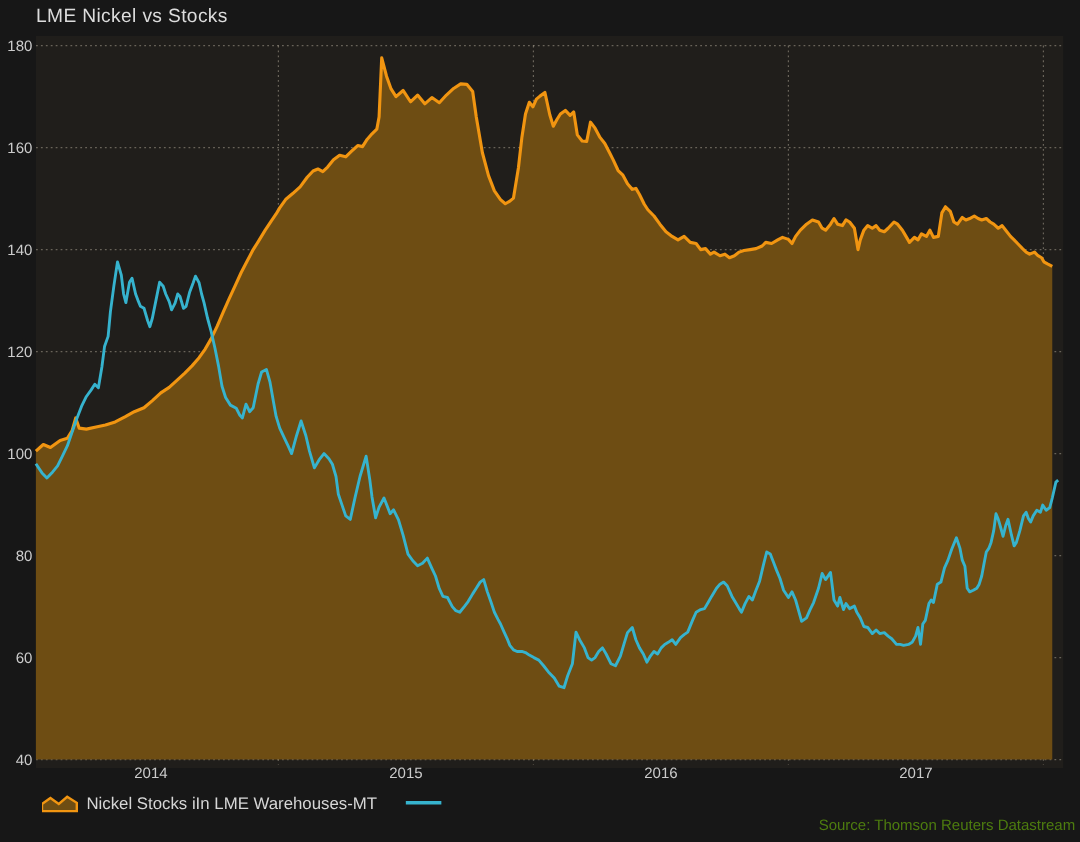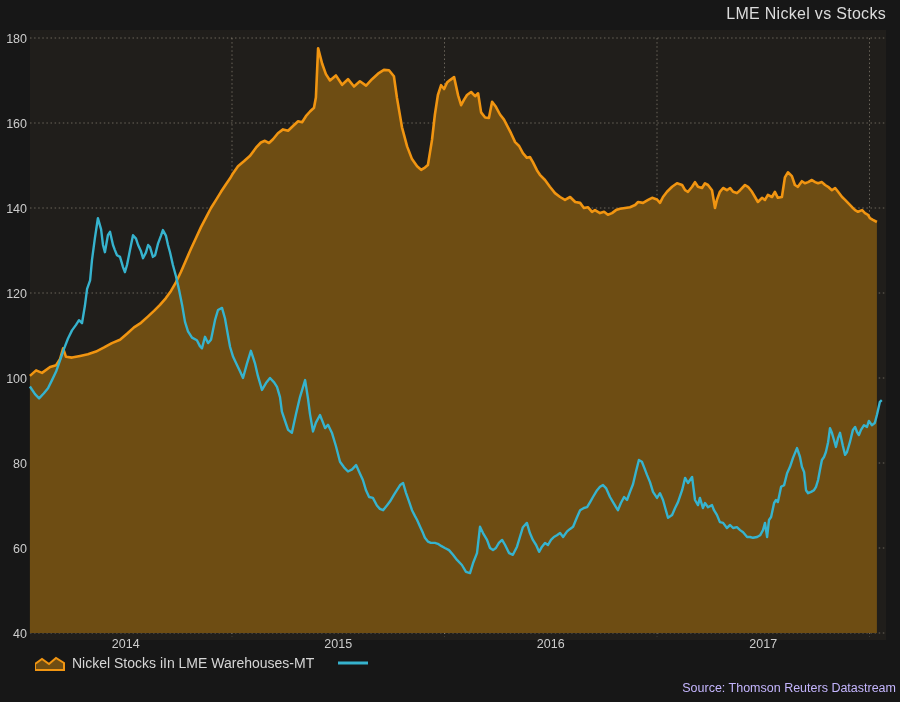--- a/index.html
+++ b/index.html
@@ -4,32 +4,32 @@
 <style>
   html,body{margin:0;padding:0;}
   body{
     width:900px;height:702px;position:relative;overflow:hidden;
     background:#171717;
     font-family:"Liberation Sans", sans-serif;
   }
   #plot-bg{position:absolute;left:30px;top:30px;width:856px;height:610px;background:#201e1b;}
   #chart-svg{position:absolute;left:0;top:0;}
   .chart-title{
-    position:absolute;left:30px;top:5px;width:856px;text-align:right;
+    position:absolute;left:30px;top:5px;width:856px;text-align:left;
     color:#dcdcdc;font-size:16px;letter-spacing:0.3px;
   }
   .legend{
     position:absolute;left:35px;top:655px;height:22px;
-    display:flex;align-items:flex-start;gap:24px;
+    display:flex;align-items:flex-end;gap:24px;
   }
   .legend-item{display:flex;align-items:center;gap:7px;}
   .legend-item span{color:#d6d6d6;font-size:14px;white-space:nowrap;}
   .source{
     position:absolute;right:4px;top:681px;
-    color:#c4b5fd;font-size:12.5px;
+    color:#4d7c0f;font-size:12.5px;
   }
 </style>
 </head>
 <body>
 
 <div id="plot-bg"></div>
 
 <svg id="chart-svg" width="900" height="702">
   <g id="grid-layer">
       <line x1="30" y1="38" x2="886" y2="38" stroke="rgba(225,215,195,0.38)" stroke-width="1" stroke-dasharray="1.5 2.6"></line>

